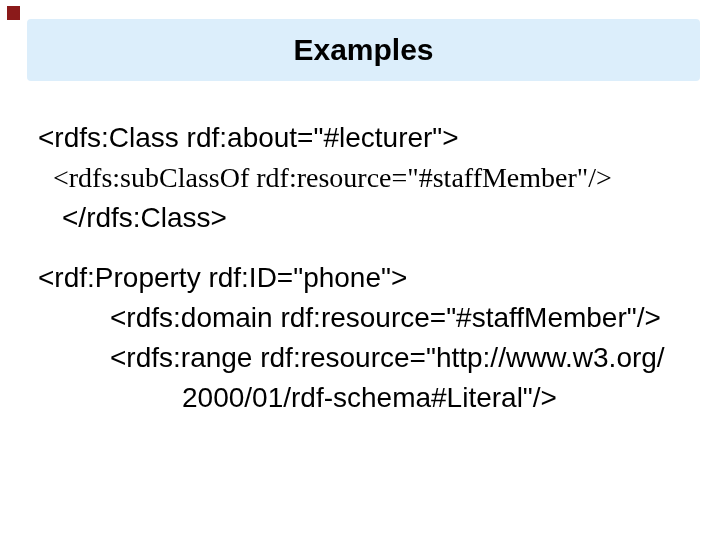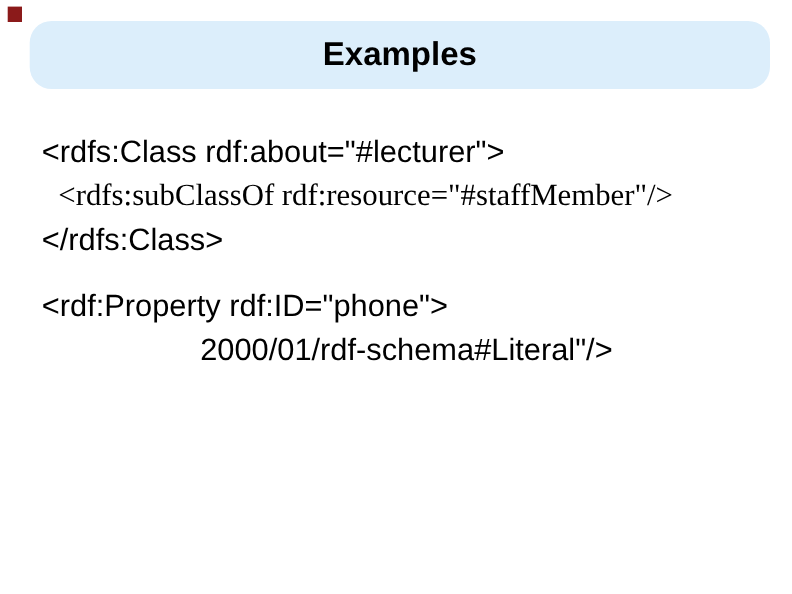--- a/index.html
+++ b/index.html
@@ -21,21 +21,21 @@
     top: 6px;
     width: 13px;
     height: 14px;
   }
   .title-bar {
     position: absolute;
     left: 27px;
     top: 19px;
     width: 673px;
     height: 62px;
-    border-radius: 20px;
+    border-radius: 4px;
     display: flex;
     align-items: center;
     justify-content: center;
   }
   .title-text {
     font-size: 30px;
     font-weight: bold;
     color: #000000;
     letter-spacing: 0px;
   }
@@ -63,21 +63,23 @@
   <div class="accent-square" style="background-color: rgb(139, 26, 26);"></div>
 
   <div class="title-bar" style="background-color: rgb(220, 238, 251);">
     <span class="title-text">Examples</span>
   </div>
 
   <div class="code-area">
     <div class="code-block">
         <div class="code-line" style="padding-left: 0px;">&lt;rdfs:Class rdf:about="#lecturer"&gt;</div>
         <div class="code-line" style="padding-left: 15px; font-family: Liberation Serif, serif;">&lt;rdfs:subClassOf rdf:resource="#staffMember"/&gt;</div>
-        <div class="code-line" style="padding-left: 0px;">&lt;/rdfs:Class&gt;</div>
+        <div class="code-line" style="padding-left: 0px; margin-left: 24px;">&lt;/rdfs:Class&gt;</div>
       </div>
     <div class="code-block">
         <div class="code-line" style="padding-left: 0px;">&lt;rdf:Property rdf:ID="phone"&gt;</div>
+        <div class="code-line" style="padding-left: 72px;">&lt;rdfs:domain rdf:resource="#staffMember"/&gt;</div>
+        <div class="code-line" style="padding-left: 72px;">&lt;rdfs:range rdf:resource="http://www.w3.org/</div>
         <div class="code-line" style="padding-left: 144px;">2000/01/rdf-schema#Literal"/&gt;</div>
       </div>
   </div>
 
 </div>
 
 </body></html>

